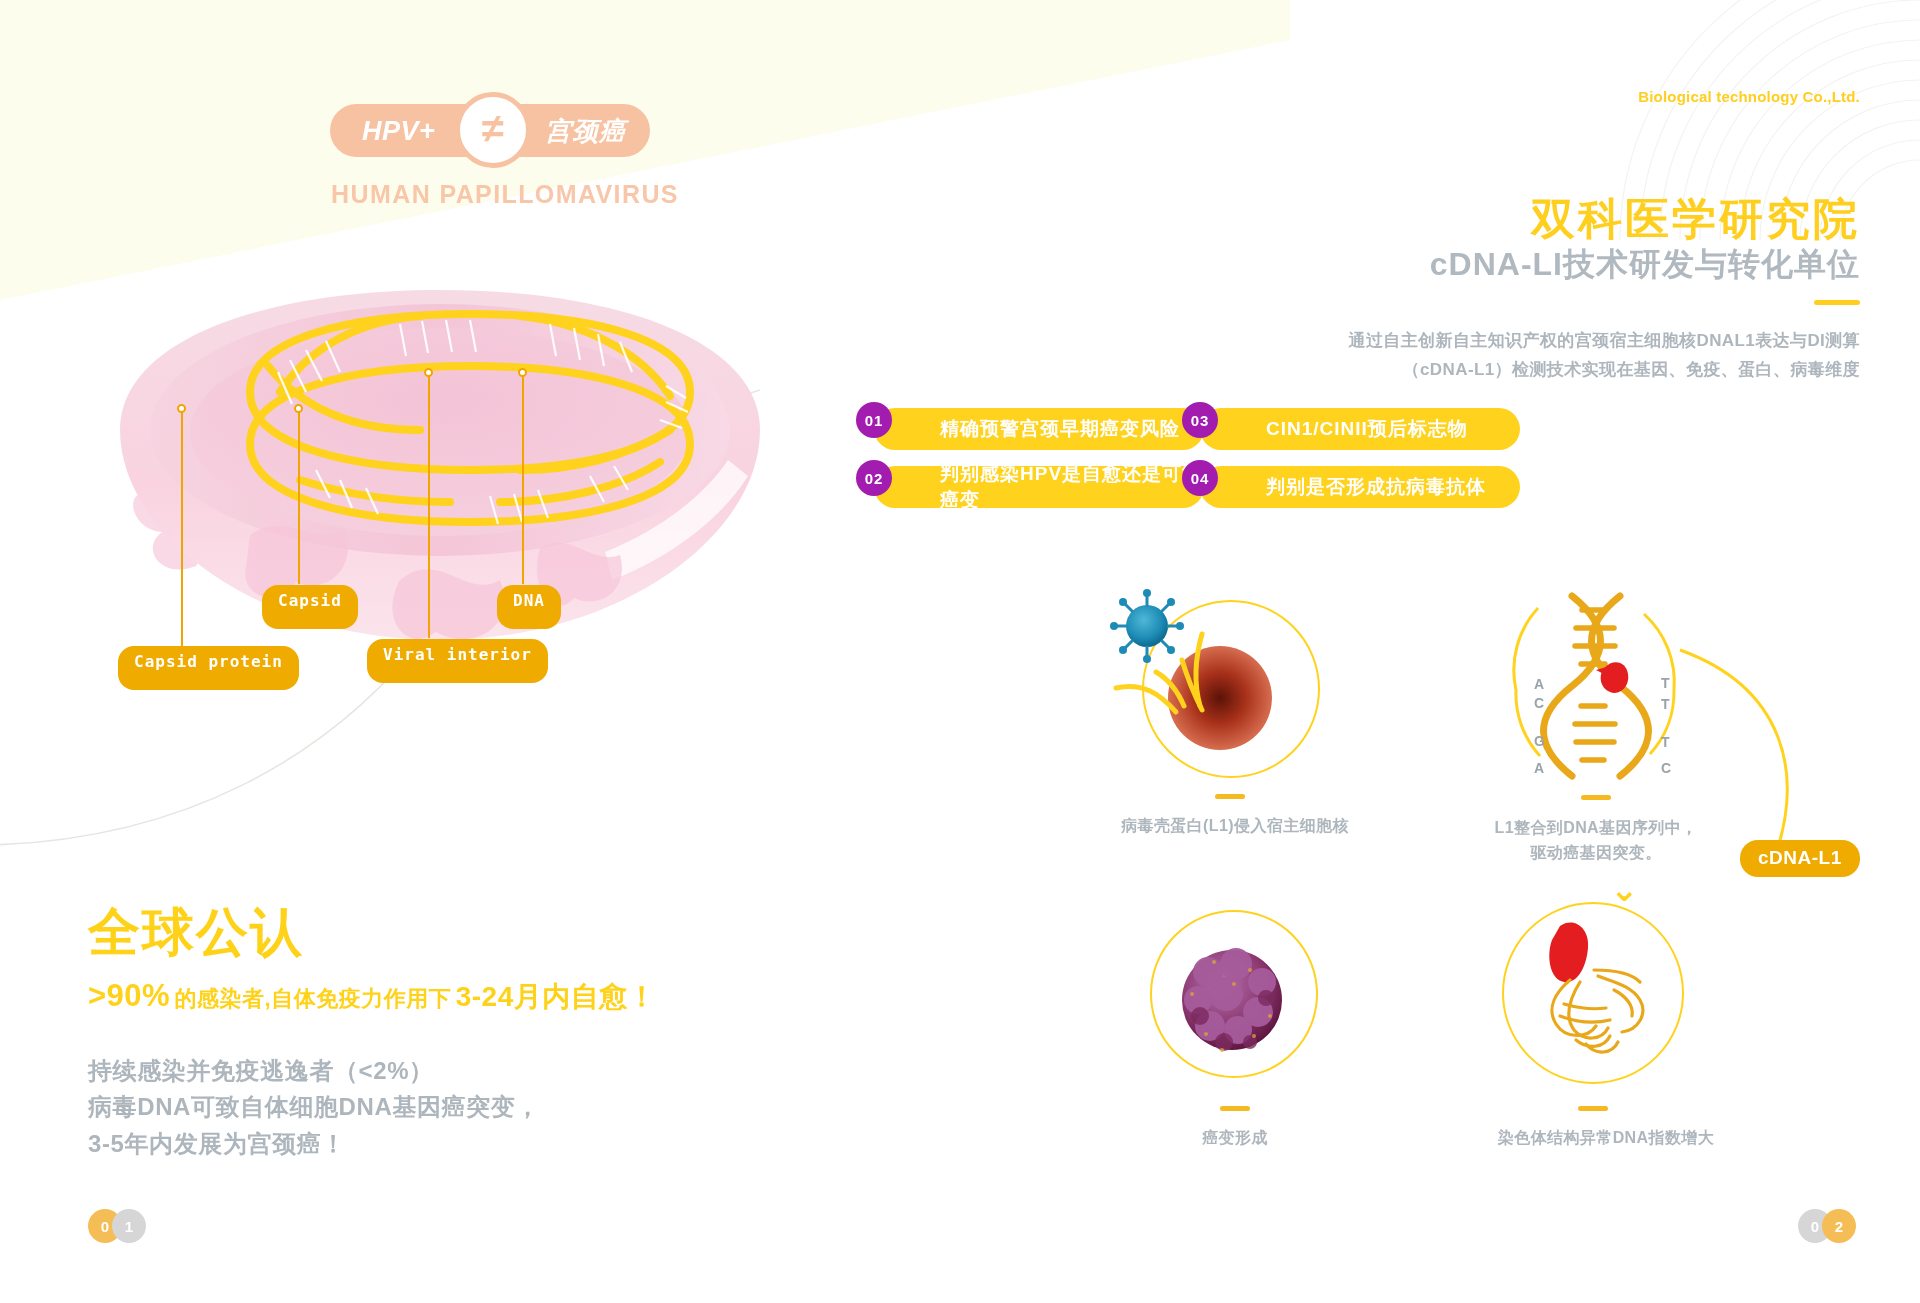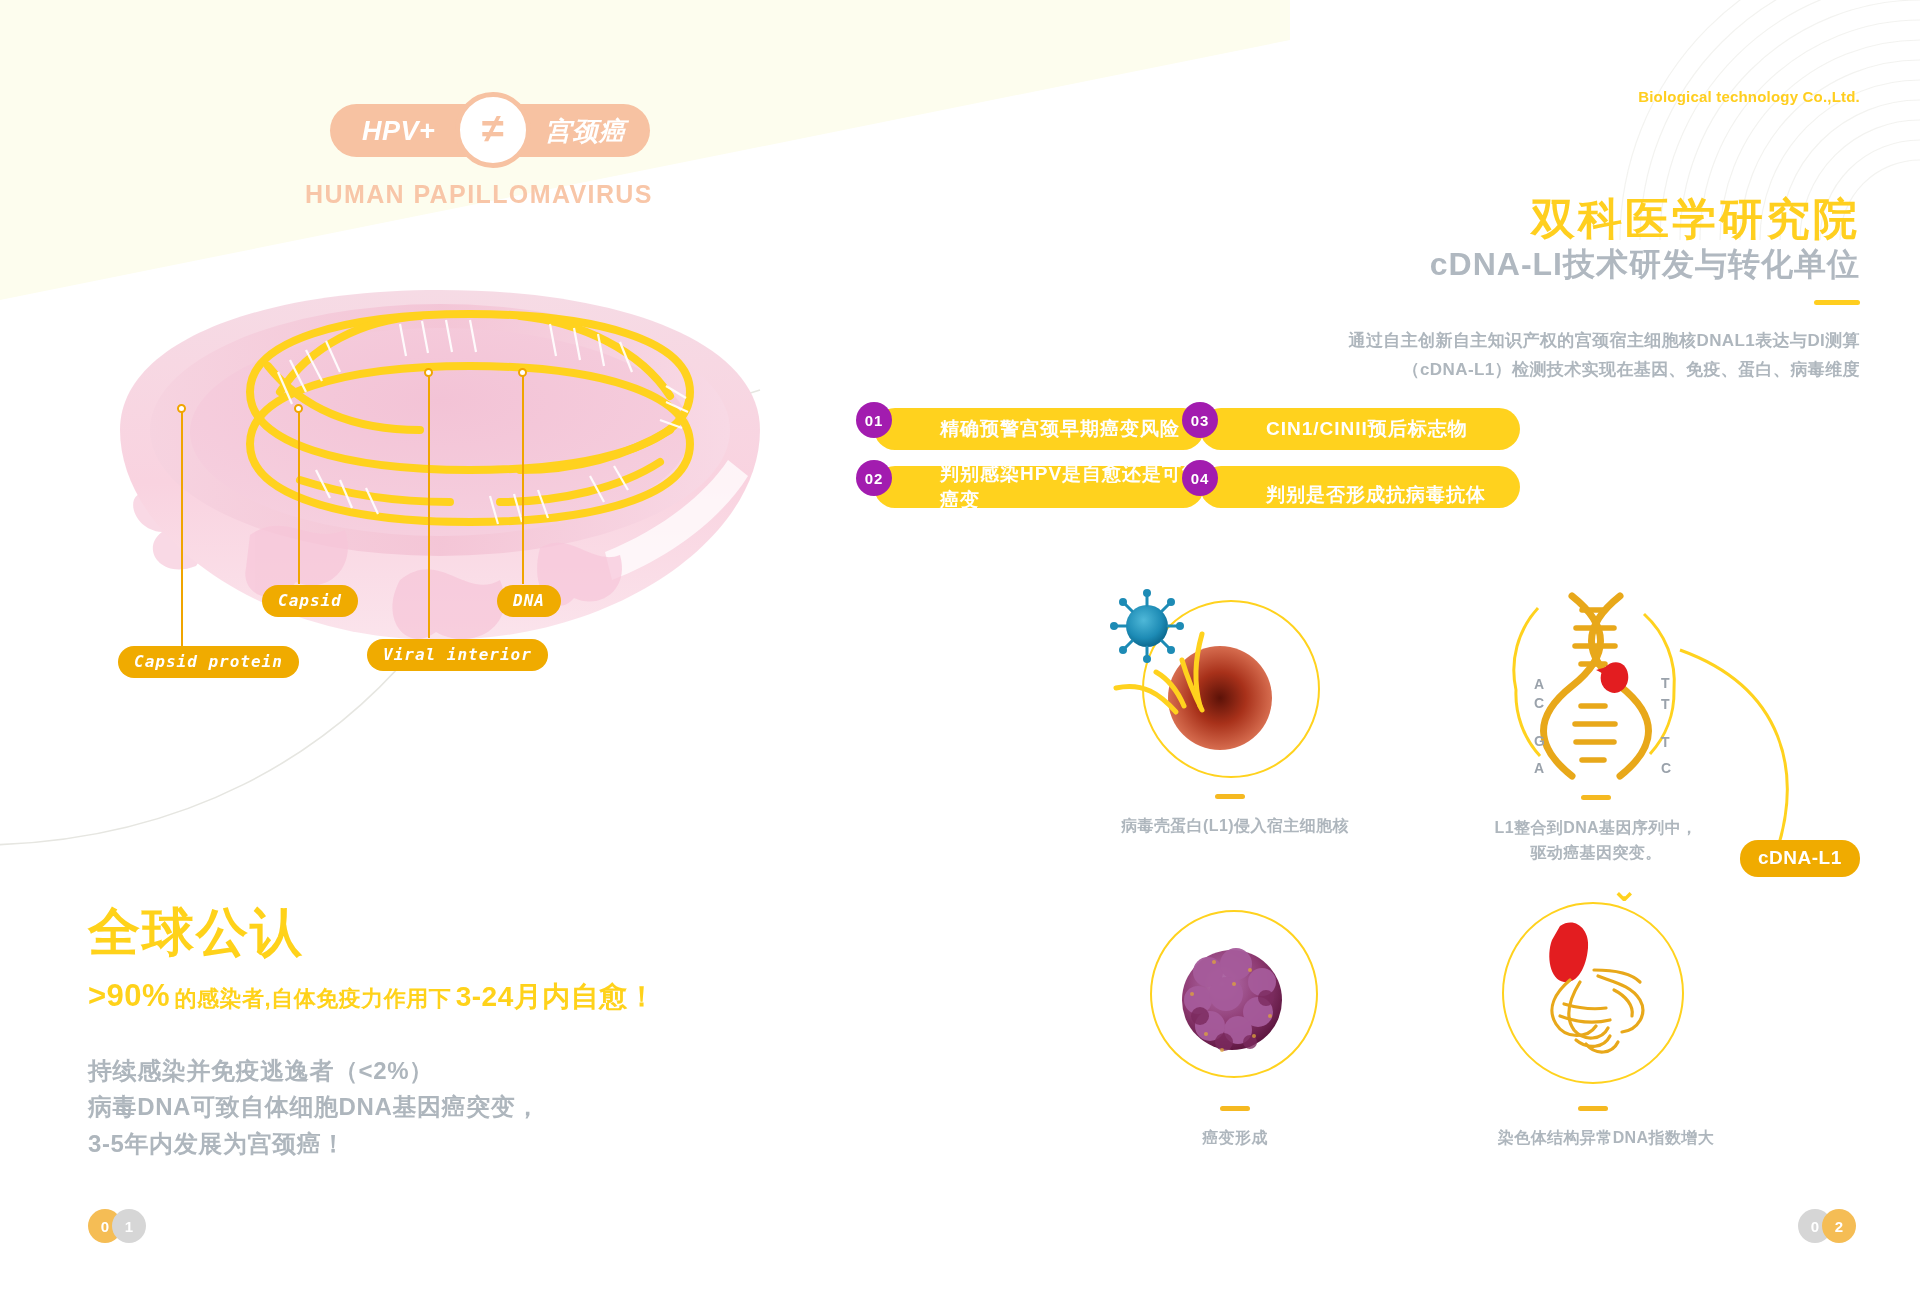--- a/index.html
+++ b/index.html
@@ -38,39 +38,38 @@
     position:absolute; left:455px; top:92px;
     width:76px; height:76px; border-radius:50%;
     background:#ffffff; border:5px solid #f7c2a2;
     display:flex; align-items:center; justify-content:center;
   }
   .neq-circle span { color:#f7c2a2; font-size:40px; font-weight:bold; line-height:1; margin-top:-4px; }
 
   .hpv-sub {
     position:absolute; left:305px; top:180px; width:400px;
     color:#f8c6a8; font-size:25px; font-weight:bold; letter-spacing:1.4px;
-    text-align:left;
+    text-align:center;
   }
 
   
   .dish-wrap { position:absolute; left:100px; top:280px; width:740px; height:430px; }
 
   
   .pin-line { position:absolute; width:2px; background:#f0a500; z-index:4; }
   .pin-dot {
     position:absolute; width:9px; height:9px; border-radius:50%;
     border:2px solid #f0a500; background:#ffffff; z-index:5;
   }
   .tag {
     position:absolute; background:#f0ab00; color:#ffffff;
-    border-radius:16px; padding:6px 16px 7px;
+    border-radius:16px; padding:6px 16px 19px;
     font-size:16px; font-weight:bold; letter-spacing:1px;
     white-space:nowrap; z-index:6;
     font-family:"DejaVu Sans Mono","Liberation Mono",monospace;
-    font-style:italic;
   }
 
   
   .big-title {
     position:absolute; left:88px; top:898px;
     font-size:52px; font-weight:bold; color:#ffd21a; letter-spacing:2px;
   }
   .line2 { position:absolute; left:88px; top:978px; white-space:nowrap; }
   .line2 .pct { color:#ffd21a; font-size:31px; font-weight:bold; letter-spacing:.5px; }
   .line2 .mid { color:#ffd21a; font-size:22px; font-weight:bold; letter-spacing:.5px; }
@@ -310,21 +309,21 @@
     <span>精确预警宫颈早期癌变风险</span>
   </div>
   <div class="pill" style="left:-166px; top:466px; width:330px;">
     <div class="pill-num">02</div>
     <span>判别感染HPV是自愈还是可能癌变</span>
   </div>
   <div class="pill" style="left:160px; top:408px; width:320px;">
     <div class="pill-num">03</div>
     <span>CIN1/CINII预后标志物</span>
   </div>
-  <div class="pill" style="left:160px; top:466px; width:320px;align-items:flex-end;">
+  <div class="pill" style="left:160px; top:466px; width:320px;">
     <div class="pill-num">04</div>
     <span>判别是否形成抗病毒抗体</span>
   </div>
 
   <div class="circ-ring" style="left:102px; top:600px; width:178px; height:178px;"></div>
   <svg style="position:absolute; left:58px; top:586px; width:246px; height:210px;" viewBox="0 0 246 210">
     <defs>
       <radialGradient id="nucleus" cx="50%" cy="50%" r="55%">
         <stop offset="0%" stop-color="#5c1208"></stop>
         <stop offset="45%" stop-color="#a8311a"></stop>

